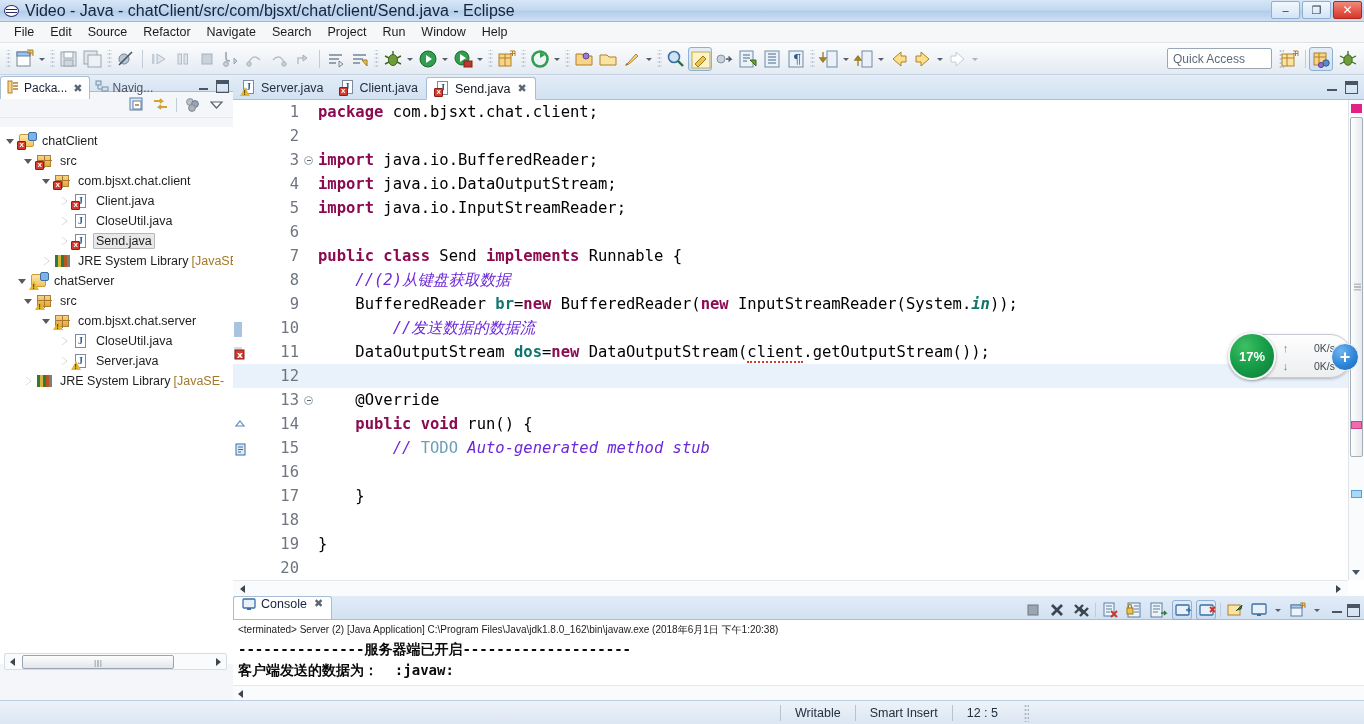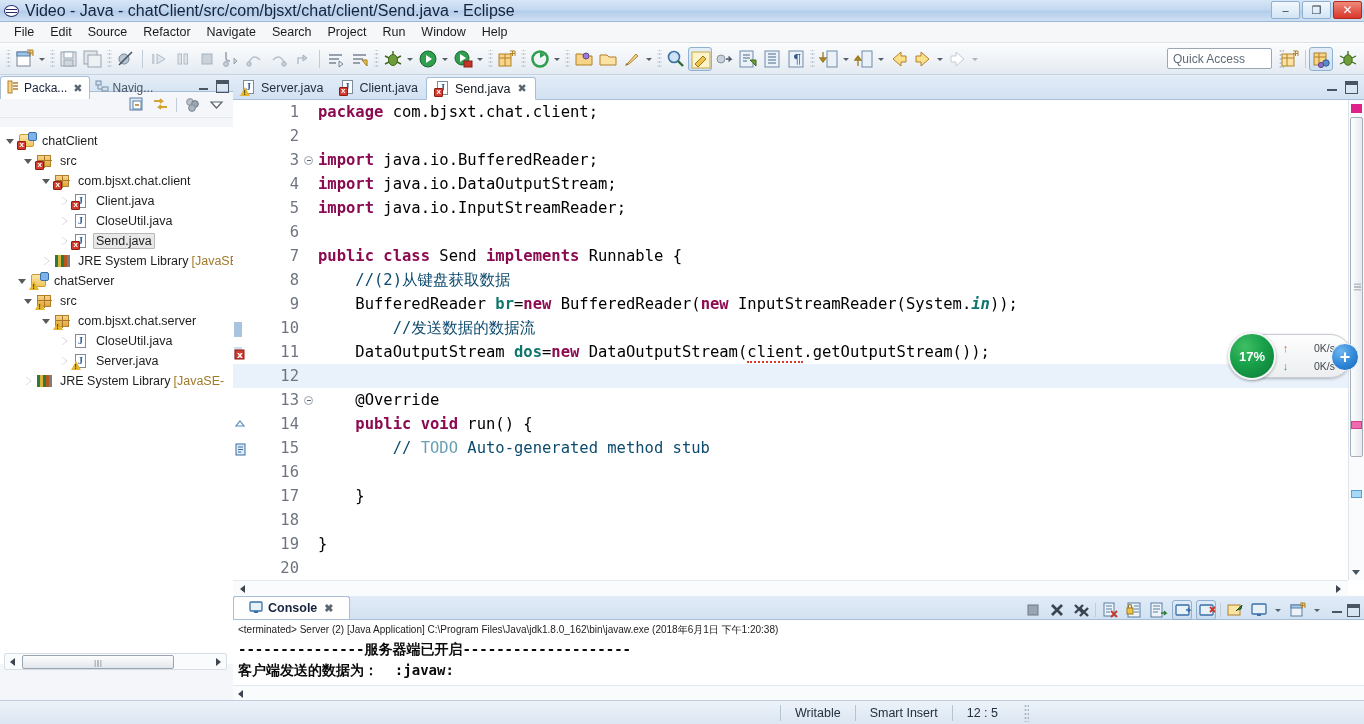--- a/index.html
+++ b/index.html
@@ -231,21 +231,21 @@
   .cl.cur { background: #e9f1fb; }
   .ln {
     position: absolute; left: 0; width: 66px; text-align: right;
     color: #6f7580; font-family: "DejaVu Sans Mono", monospace; font-size: 15.5px;
   }
   .mk { position: absolute; left: 1px; top: 4px; width: 14px; height: 15px; }
   .fold { position: absolute; left: 71px; top: 8px; width: 9px; height: 9px;
     border: 1px solid #9aa3ad; border-radius: 50%; background: #fff; }
   .fold::after { content:''; position:absolute; left:1.5px; top:3px; width:4px; height:1px; background:#5a636d; }
   .kw { color: #8b0a50; font-weight: bold; }
-  .cm { color: #0c4a6e; }
+  .cm { color: #6d28d9; font-style: italic; }
   .todo { color: #6a9fb5; }
   .fld { color: #0f766e; font-weight: bold; }
   .sq { border-bottom: 2px dotted #d33c2e; text-align: center; }
   .vscroll-ed {
     position: absolute; right: 0; top: 0; width: 16px; bottom: 16px;
     background: #fafbfc; border-left: 1px solid #dfe4ea;
   }
   .vs-up, .vs-dn { position: absolute; left: 0; width: 15px; height: 15px; }
   .vs-up { top: 0; } .vs-dn { bottom: 0; }
   .vs-up::after { content:''; position:absolute; left:3px; top:5px;
@@ -261,23 +261,23 @@
   .ed-hscroll {
     position: absolute; left: 0; right: 16px; bottom: 0; height: 16px;
     background: #fafbfc; border-top: 1px solid #e3e8ee; display: flex; align-items: center;
     justify-content: space-between; padding: 0 2px;
   }
 
   
   .console-area { position: absolute; left: 233px; top: 520px; width: 1131px; height: 104px; background: #f4f6f9; }
   .cons-tabs { height: 24px; background: linear-gradient(to bottom,#e2ecf8,#d2e1f1);
     border-bottom: 1px solid #a8bed6; display: flex; align-items: flex-end; position: relative; }
-  .cons-tab { display: flex; align-items: center; gap: 5px; height: 23px; padding: 0 15px;
+  .cons-tab { display: flex; align-items: flex-start; gap: 5px; height: 23px; padding: 0 8px;
     font-size: 12.5px; color: #16233c; background: #fff;
-    border: 1px solid #a8bed6; border-bottom: none; border-radius: 3px 3px 0 0; font-weight: bold; }
+    border: 1px solid #a8bed6; border-bottom: none; border-radius: 3px 3px 0 0; }
   .cons-tools { position: absolute; right: 4px; top: 2px; display: flex; align-items: center; gap: 4px; }
   .ct { width: 20px; height: 20px; position: relative; }
   .ct.pressed { background: linear-gradient(to bottom,#e0ecf8,#c9dcf0); border: 1px solid #8fb0d0; border-radius: 3px; }
   .cons-body { position: absolute; left: 0; top: 24px; right: 0; bottom: 0; background: #fff; overflow: hidden; }
   .cons-head { font-size: 10px; color: #1b1b1b; padding: 3px 5px 2px 5px; white-space: nowrap;
     font-family: "Liberation Sans", sans-serif; }
   .cons-out { font-family: "DejaVu Sans Mono", monospace; font-size: 14px; font-weight: bold;
     color: #0a0a0a; padding-left: 5px; line-height: 21px; white-space: pre; }
   .cons-hscroll { position: absolute; left: 0; right: 0; bottom: 0; height: 15px;
     background: #fafbfc; border-top: 1px solid #e3e8ee; }

